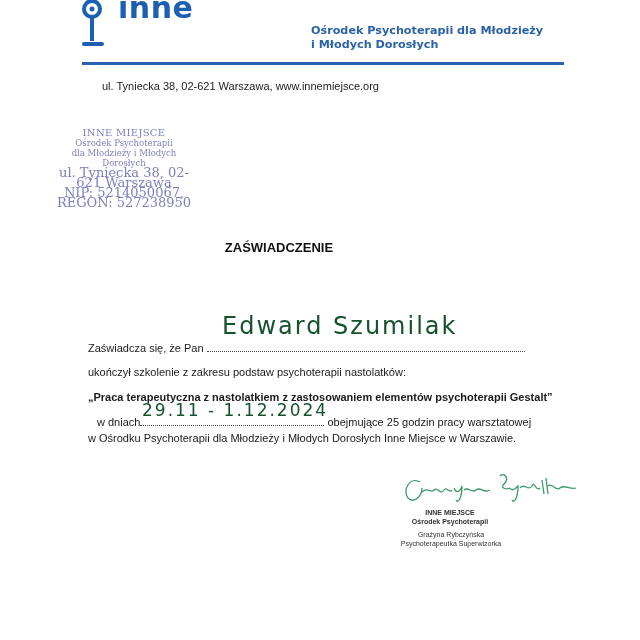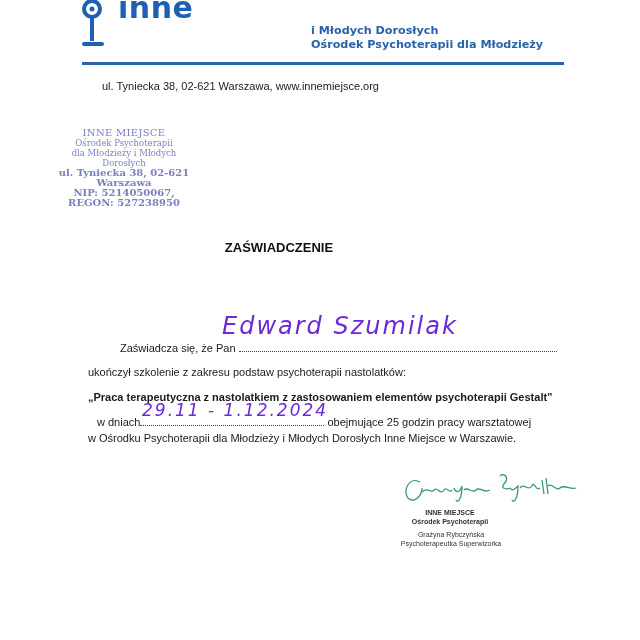--- a/index.html
+++ b/index.html
@@ -6,60 +6,60 @@
   body { width:640px; height:640px; background:#ffffff; position:relative; overflow:hidden; font-family:"Liberation Sans", sans-serif; color:#1a1a1a; }
   .abs { position:absolute; }
   .logo-icon { left:80px; top:0px; width:26px; height:50px; }
   .logo-text { left:118px; top:-6px; color:#1d5fb0; font-family:"DejaVu Sans", sans-serif; font-weight:bold; font-size:30px; line-height:28px; letter-spacing:0.5px; }
   .org-name { left:311px; top:24px; color:#2a62a8; font-family:"DejaVu Sans", sans-serif; font-weight:bold; font-size:11.2px; line-height:14px; }
   .rule { left:82px; top:62px; width:482px; height:3px; background:#2a62b0; }
   .address { left:88px; top:80px; font-size:11px; color:#222;padding-left:14px; }
   .stamp { left:50px; top:128px; width:148px; text-align:center; color:#7b7fbf; font-family:"DejaVu Serif", serif; line-height:10px; }
   .stamp .s1 { font-size:10px; letter-spacing:0.3px; }
   .stamp .s2 { font-size:8.5px; }
-  .stamp .s3 { font-size:10px;font-weight:bold; }
+  .stamp .s3 { font-size:13px; }
   .title { left:0; width:558px; top:240px; text-align:center; font-weight:bold; font-size:13px; color:#111; }
   .line { left:88px; font-size:11px; color:#1a1a1a; white-space:nowrap; }
   .dots { display:inline-block; border-bottom:1px dotted #444; height:9px; vertical-align:baseline; }
-  .hand { position:absolute; color:#6d28d9; font-family:"DejaVu Sans", sans-serif; font-weight:normal; font-style:italic; }
+  .hand { position:absolute; color:#14532d; font-family:"DejaVu Sans", sans-serif; font-weight:normal; }
   .bold { font-weight:bold; }
   .sig { left:400px; top:468px; width:180px; height:40px; }
   .sig-text { left:390px; top:508px; width:120px; text-align:center; font-size:7px; line-height:9px; font-weight:bold; color:#333; }
   .sig-text2 { left:386px; top:530px; width:130px; text-align:center; font-size:7px; line-height:9px; color:#333; }
 </style>
 </head>
 <body>
 
 <svg class="abs logo-icon" viewBox="0 0 26 50">
   <circle cx="12" cy="9" r="8" fill="none" stroke="#1d5fb0" stroke-width="4"></circle>
   <circle cx="12" cy="9" r="2.5" fill="#1d5fb0"></circle>
   <rect x="10" y="17" width="4" height="24" fill="#1d5fb0"></rect>
   <rect x="2" y="42" width="22" height="4" rx="2" fill="#1d5fb0"></rect>
 </svg>
 <div class="abs logo-text">
   <div>inne</div>
 </div>
 <div class="abs org-name">
+  <div>Ośrodek Psychoterapii dla Młodzieży</div>
   <div>i Młodych Dorosłych</div>
-  <div>Ośrodek Psychoterapii dla Młodzieży</div>
 </div>
 <div class="abs rule"></div>
 <div class="abs address">ul. Tyniecka 38, 02-621 Warszawa, www.innemiejsce.org</div>
 
 <div class="abs stamp">
   <div class="s1">INNE MIEJSCE</div>
   <div class="s2">Ośrodek Psychoterapii</div>
   <div class="s2">dla Młodzieży i Młodych Dorosłych</div>
   <div class="s3">ul. Tyniecka 38, 02-621 Warszawa</div>
   <div class="s3">NIP: 5214050067, REGON: 527238950</div>
 </div>
 
 <div class="abs title">ZAŚWIADCZENIE</div>
 
-<div class="abs line" style="top:342px;margin-left:32px;">
+<div class="abs line" style="top:342px;">
   <span>Zaświadcza się, że Pan</span>
   <span class="dots" style="width:318px;"></span>
 </div>
 <div class="hand" style="left:222px; top:312px; font-size:24px; letter-spacing:2px;">Edward Szumilak</div>
 
 <div class="abs line" style="top:366px;">ukończył szkolenie z zakresu podstaw psychoterapii nastolatków:</div>
 
 <div class="abs line bold" style="top:391px;">„Praca terapeutyczna z nastolatkiem z zastosowaniem elementów psychoterapii Gestalt”</div>
 
 <div class="abs line" style="top:416px;margin-left:9px;">

